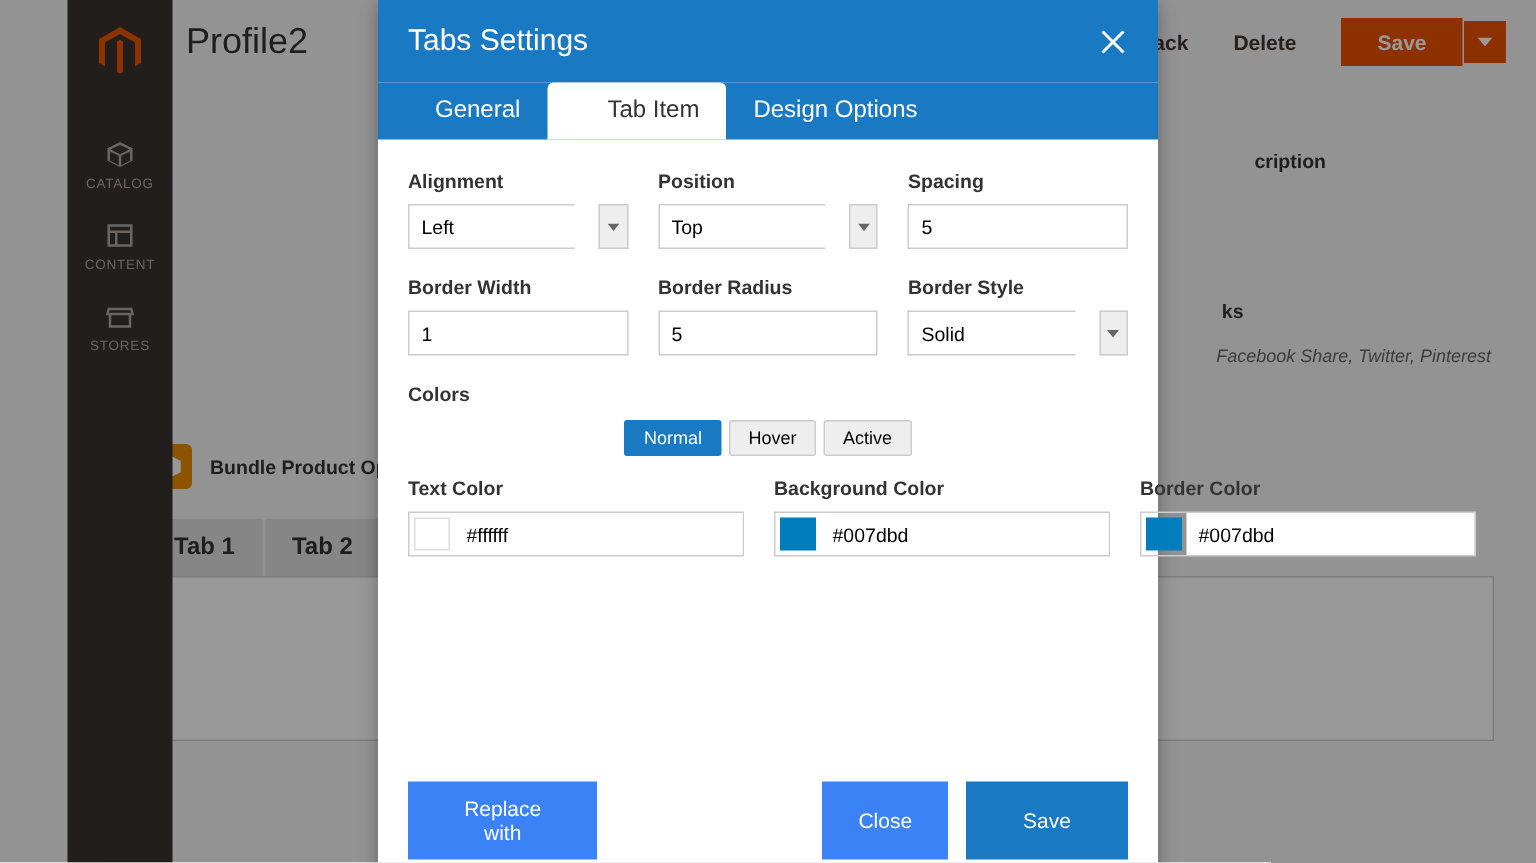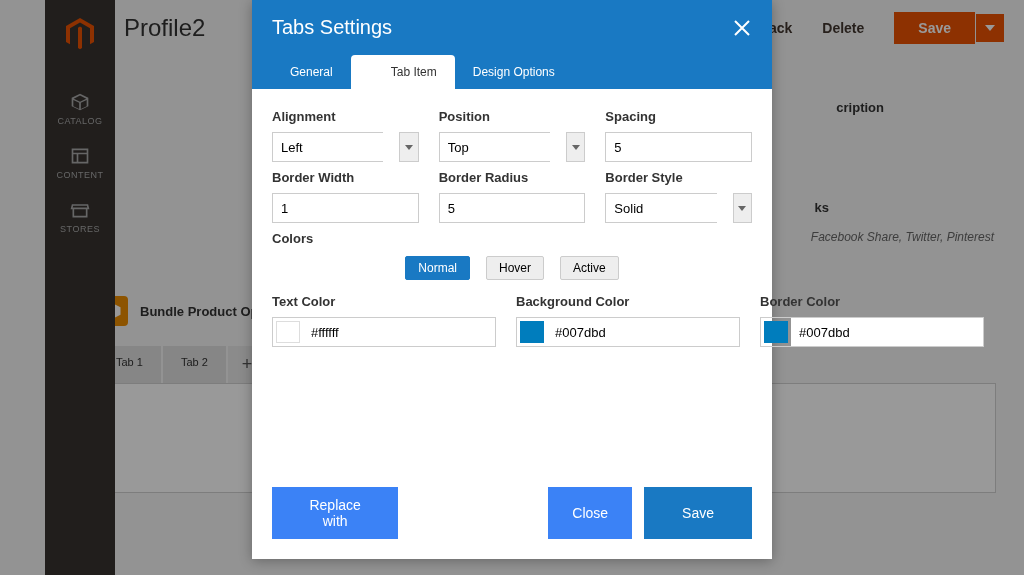--- a/index.html
+++ b/index.html
@@ -138,22 +138,23 @@
       justify-content: center;
     }
     .bg-tabs-row {
       margin: 20px 28px 0;
       display: flex;
       gap: 2px;
     }
     .bg-tab {
       background: #e0e0e0;
       padding: 10px 18px;
-      font-size: 11px;
+      font-size: 16px;
       color: #333;
+      font-weight: bold;
     }
     .bg-tab-add {
       background: #e8e8e8;
       padding: 8px 14px;
       font-size: 18px;
       color: #555;
     }
     .bg-tab-content {
       margin: 0 28px;
       border: 1px solid #d0d0d0;
@@ -200,36 +201,36 @@
       height: 20px;
     }
     .modal-tabs {
       background: #1979c3;
       display: flex;
       padding: 0 20px 0 20px;
     }
     .modal-tab {
       padding: 10px 18px;
       color: #fff;
-      font-size: 12px;
+      font-size: 16px;
       cursor: pointer;
     }
     .modal-tab.active {
       background: #fff;
       color: #333;
       border-radius: 4px 4px 0 0;
       padding-left: 40px;
     }
     .modal-body {
       padding: 20px;
     }
     .form-row {
       display: flex;
       gap: 20px;
-      margin-bottom: 8px;
+      margin-bottom: 18px;
       justify-content: space-between;
     }
     .form-group {
       flex: 1;
     }
     .form-label {
       display: block;
       font-size: 13px;
       font-weight: 600;
       color: #333;
@@ -260,21 +261,21 @@
       cursor: pointer;
     }
     .section-label {
       font-size: 13px;
       font-weight: 600;
       color: #333;
       margin-bottom: 10px;
     }
     .state-tabs {
       display: flex;
-      gap: 16px;
+      gap: 5px;
       justify-content: center;
       margin-bottom: 14px;
     }
     .state-tab {
       padding: 4px 12px;
       font-size: 12px;
       border: 1px solid #ccc;
       background: #eee;
       cursor: pointer;
       border-radius: 2px;

